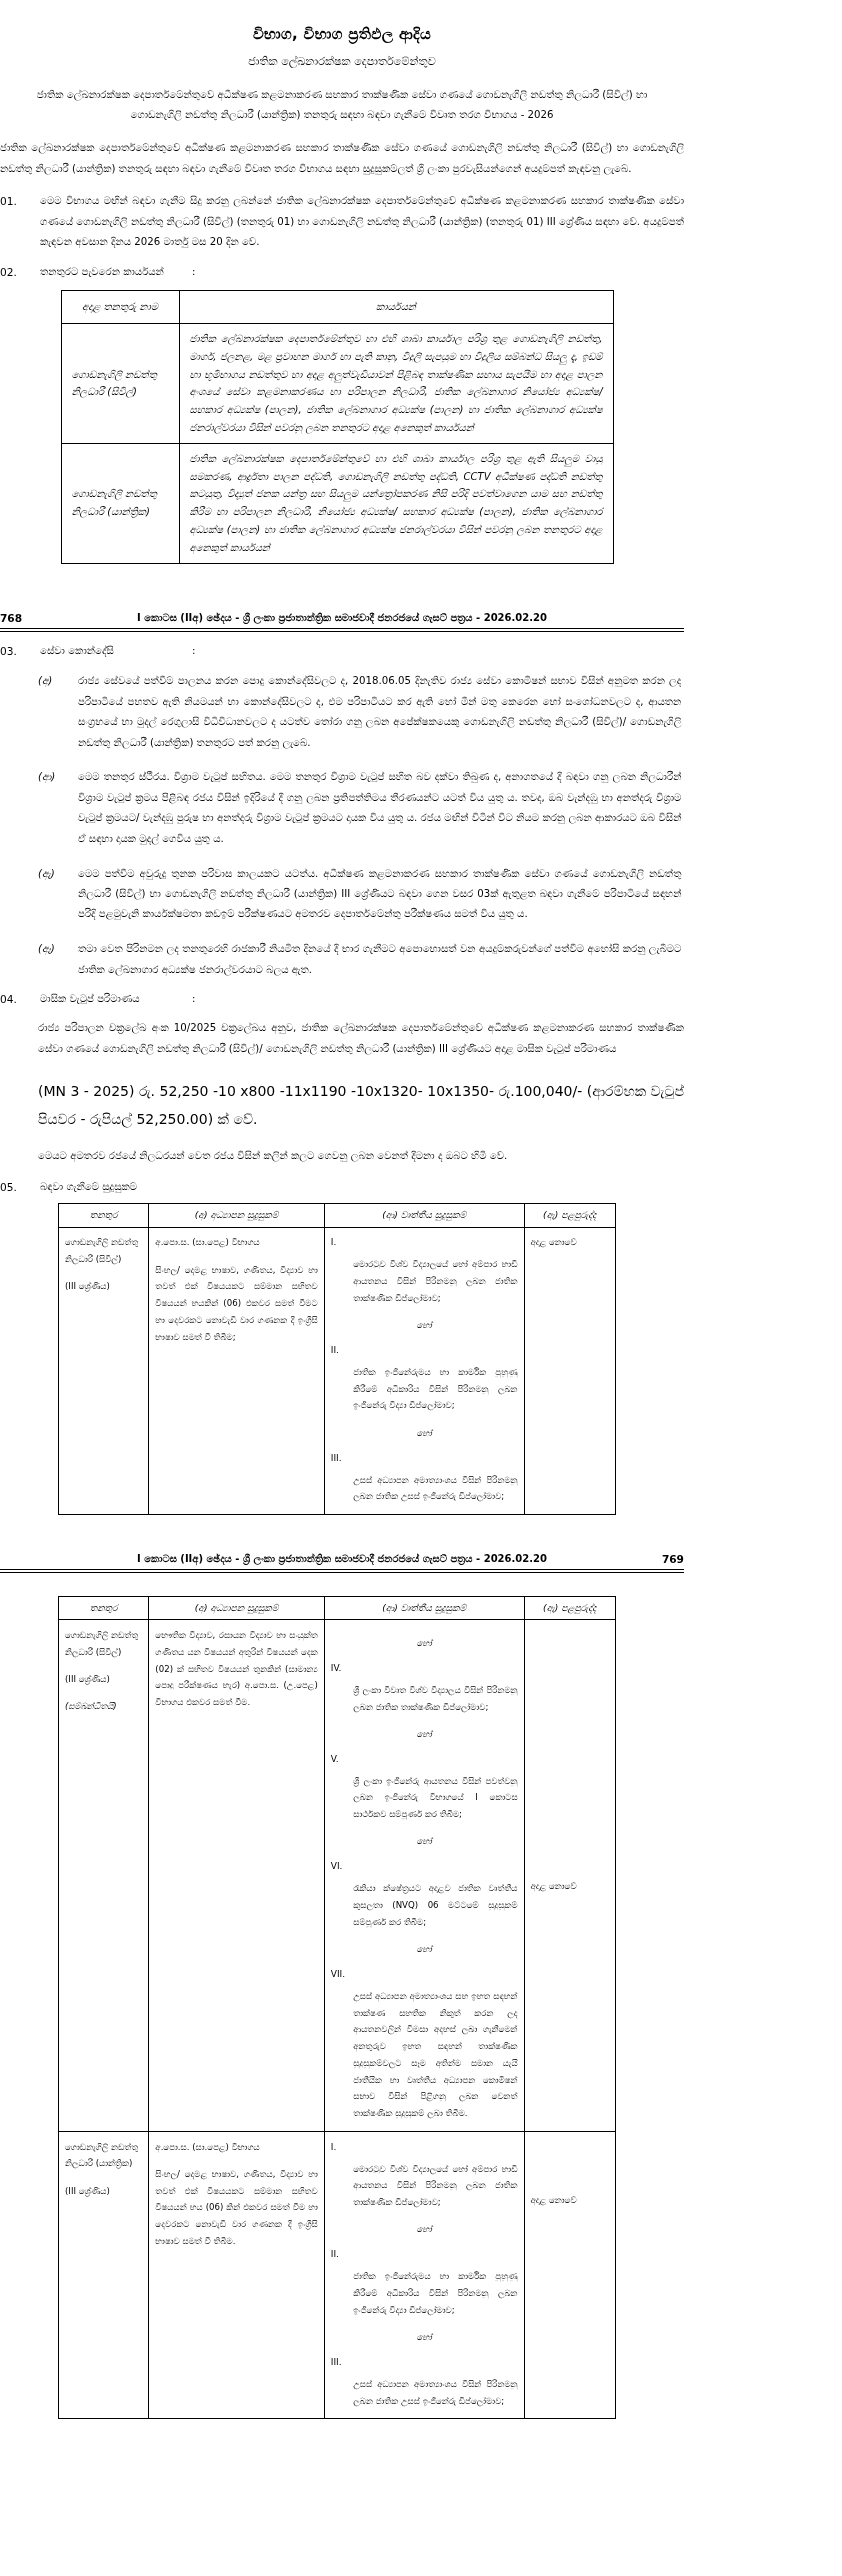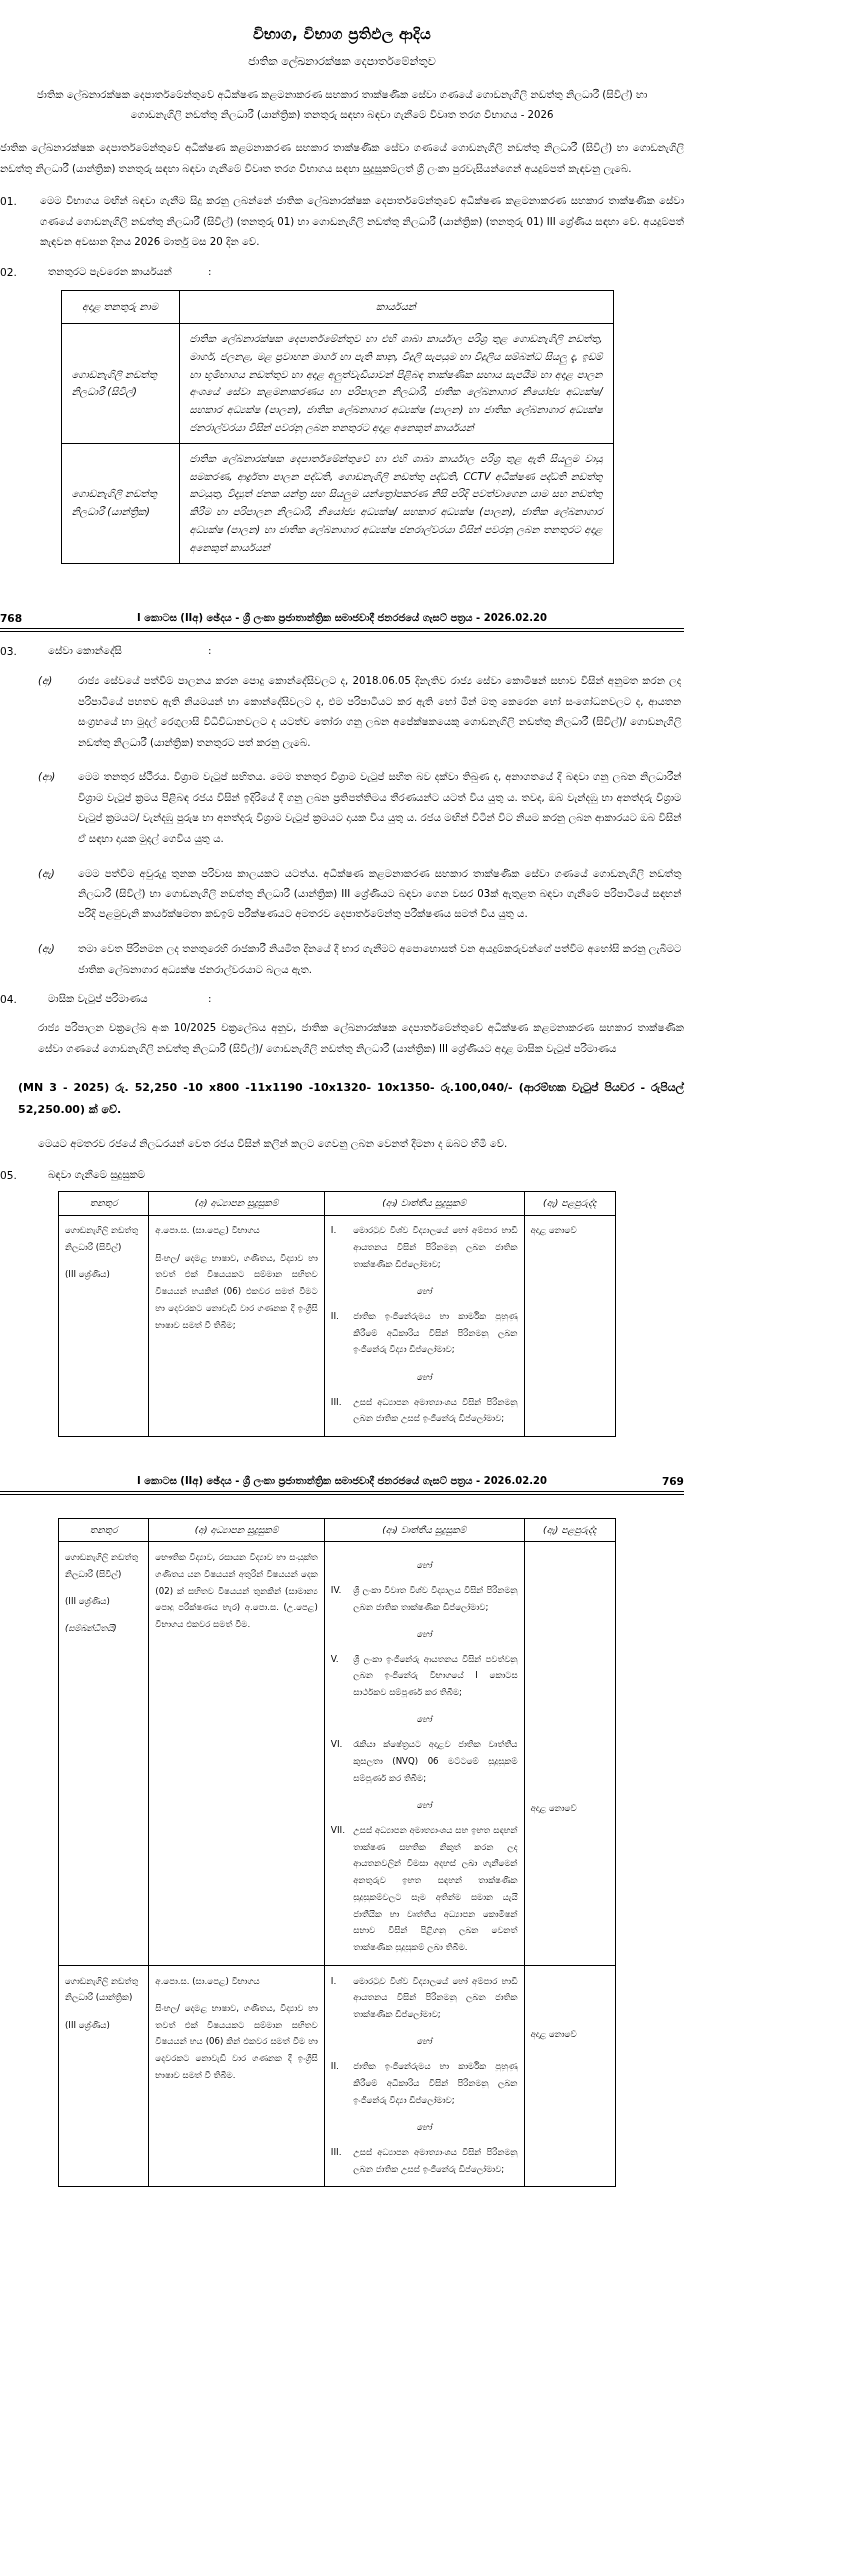--- a/index.html
+++ b/index.html
@@ -70,21 +70,20 @@
   }
   .num-item > .num-body {
     flex: 1 1 auto;
     text-align: justify;
   }
 
   .label-row {
     display: flex;
     font-size: 10.2px;
     padding-top: 13.2px;
-    gap: 8px;
   }
   .label-row .num { width: 40px; flex: 0 0 40px; font-size: 10.6px; }
   .label-row .lbl { min-width: 152px; }
   .label-row .colon { }
 
   
   .sub-item {
     display: flex;
     padding-top: 14.5px;
     font-size: 10.2px;
@@ -103,25 +102,25 @@
   }
 
   .plain-para {
     font-size: 10.2px;
     line-height: 2.05;
     text-align: justify;
     margin-left: 38px;
     padding-top: 13.2px;
   }
   .salary-line {
-    font-size: 11px;
+    font-size: 14px;
     line-height: 2.0;
-    margin-left: 18px;
+    margin-left: 38px;
     padding-top: 17px;
-    font-weight: bold;
+    font-weight: normal;
     text-align: justify;
   }
 
   
   table.gz {
     border-collapse: collapse;
     width: 552px;
     margin: 12px auto 0 auto;
     table-layout: fixed;
   }
@@ -179,20 +178,21 @@
     padding-bottom: 2.6px;
   }
   .rn-row .rn {
     flex: 0 0 22.5px;
     width: 22.5px;
     font-size: 9px;
   }
   .rn-row .rn-txt {
     flex: 1 1 auto;
     text-align: justify;
+    margin-top: 22px;
   }
   .or-word {
     text-align: center;
     font-style: italic;
     padding: 8px 0 8px 0;
   }
   .gapline { height: 10.6px; }
   .run-head {
     display: flex;
     align-items: flex-end;

